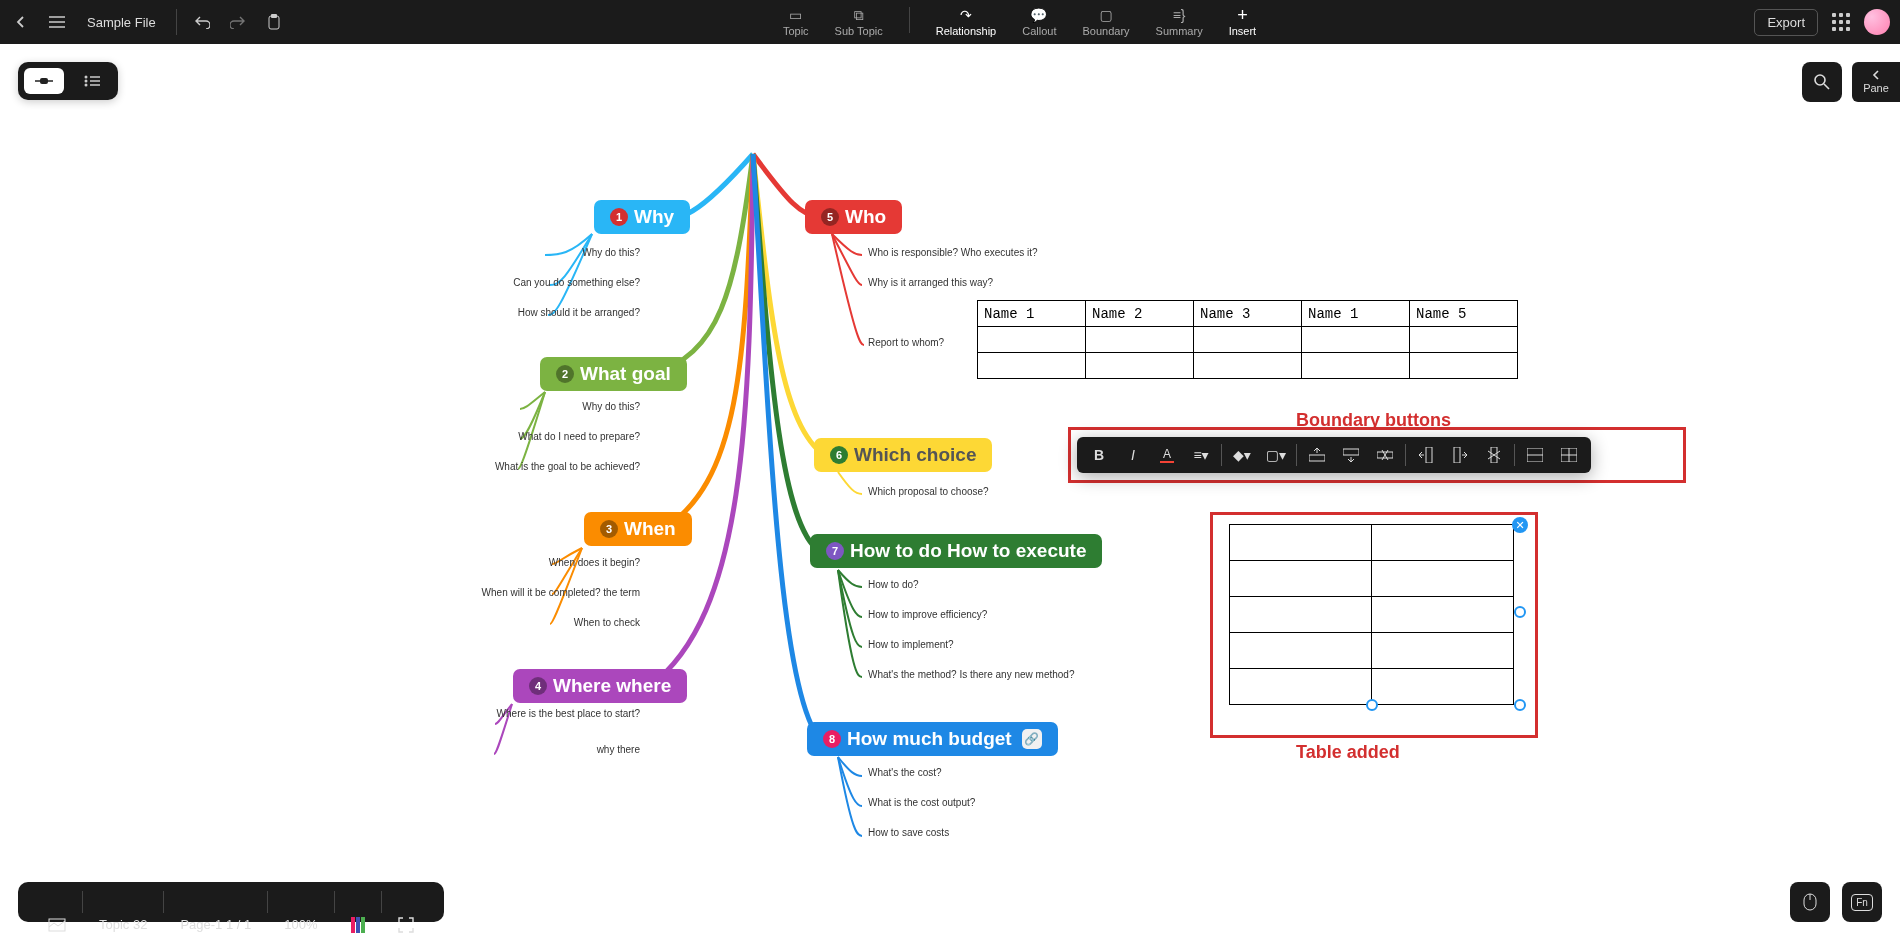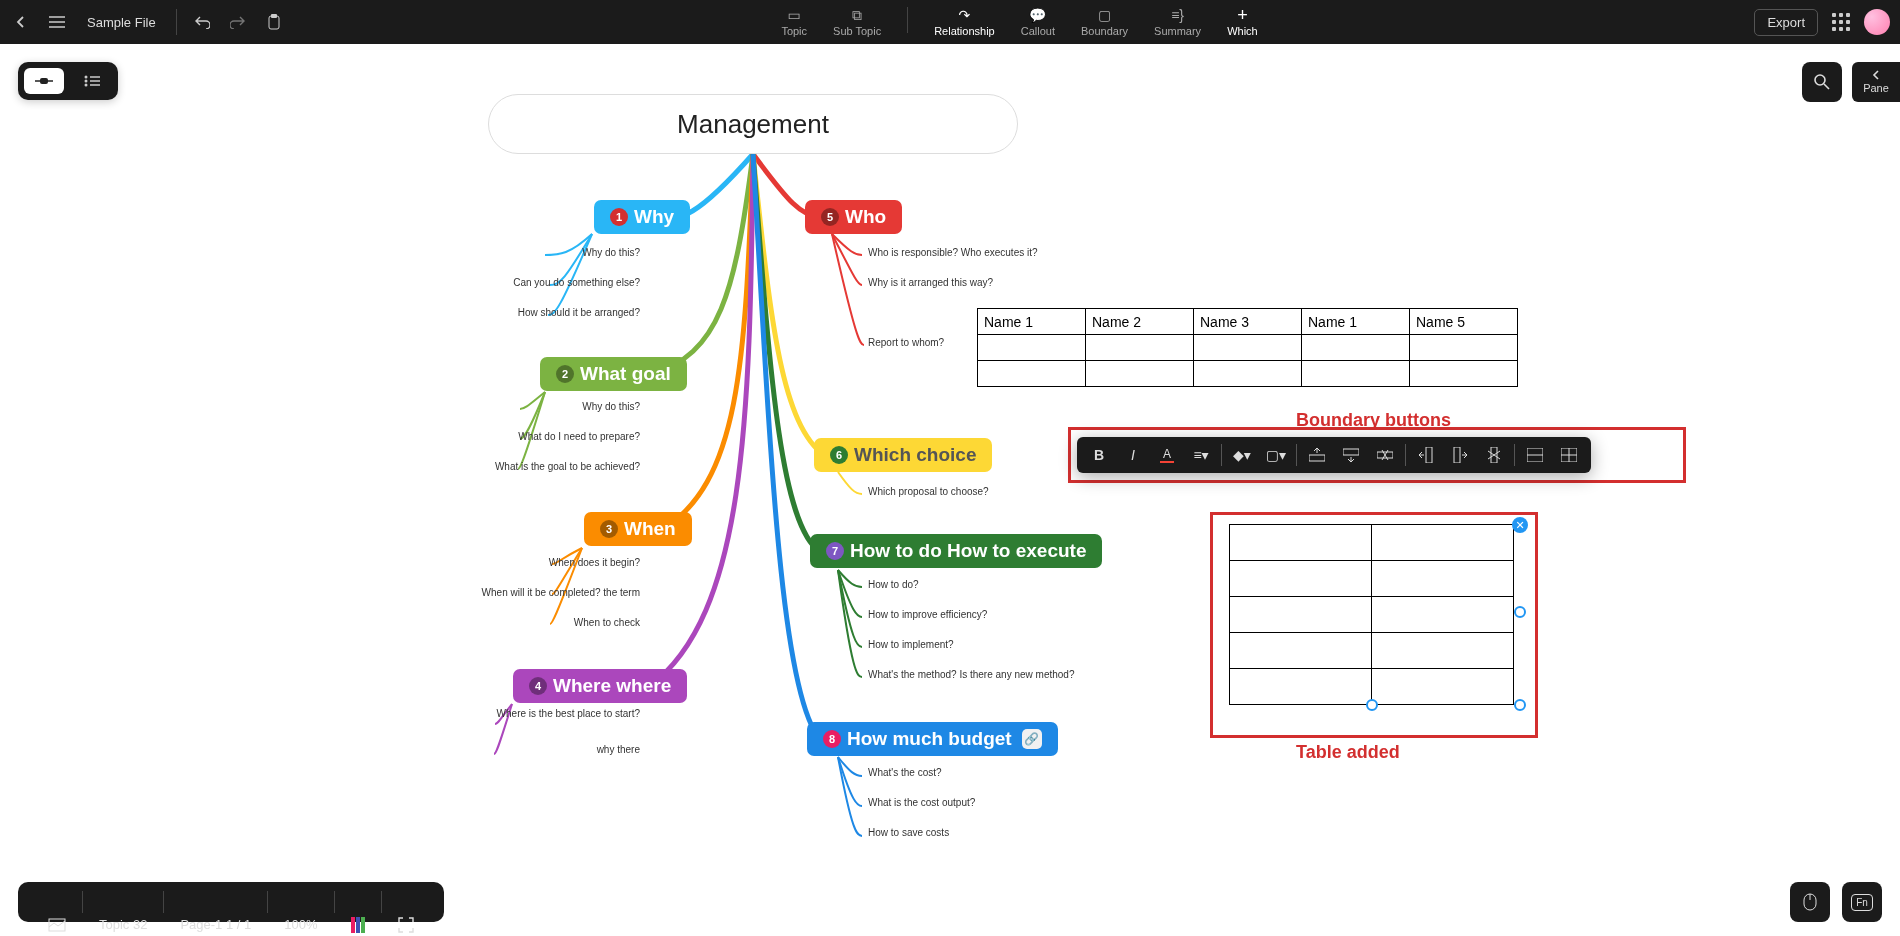--- a/index.html
+++ b/index.html
@@ -54,21 +54,21 @@
   .goal-c { background: #7cb342; }
   .when-c { background: #fb8c00; }
   .where-c { background: #ab47bc; }
   .who-c { background: #e53935; }
   .choice-c { background: #fdd835; color: #555; }
   .howdo-c { background: #2e7d32; }
   .budget-c { background: #1e88e5; }
 
   .atch { display: inline-flex; width: 20px; height: 20px; border-radius: 5px; background: #f1f1f1; color: #666; align-items: center; justify-content: center; font-size: 12px; margin-left: 4px; }
 
-  .data-table { position: absolute; left: 977px; top: 264px; border-collapse: collapse; }
+  .data-table { position: absolute; left: 977px; top: 256px; border-collapse: collapse; font-family: Liberation Mono, monospace; }
   .data-table td { border: 1px solid #000; width: 108px; height: 26px; font-size: 14px; padding: 2px 6px; }
 
   .annot { position: absolute; color: #d32f2f; font-weight: bold; font-size: 18px; }
   .red-box { position: absolute; border: 3px solid #d32f2f; }
 
   .float-tb { position: absolute; left: 1077px; top: 393px; height: 36px; background: #1b1b1b; border-radius: 6px; display: flex; align-items: center; padding: 0 8px; gap: 6px; box-shadow: 0 4px 18px #0005; }
   .ft-btn { width: 28px; height: 28px; color: #ddd; display: flex; align-items: center; justify-content: center; cursor: pointer; font-size: 14px; }
   .ft-div { width: 1px; height: 22px; background: #555; }
 
   .new-table { position: absolute; left: 1229px; top: 480px; border-collapse: collapse; }
@@ -132,21 +132,21 @@
     <div class="tb-item">
       <span class="ico">▢</span>
       <span>Boundary</span>
     </div>
     <div class="tb-item">
       <span class="ico">≡}</span>
       <span>Summary</span>
     </div>
     <div class="tb-item active">
       <span class="ico" style="font-size:18px">+</span>
-      <span>Which</span>
+      <span>Insert</span>
     </div>
   </div>
   <div class="right">
     <div class="export-btn">Export</div>
     <div class="grid-btn">
         <div></div>
         <div></div>
         <div></div>
         <div></div>
         <div></div>
@@ -219,21 +219,20 @@
     <path d="M838 378 C850 395 855 400 862 400" stroke="#fdd835" stroke-width="2" fill="none"></path>
     <path d="M838 476 C850 490 855 493 862 493" stroke="#2e7d32" stroke-width="2" fill="none"></path>
     <path d="M838 476 C852 518 857 523 862 523" stroke="#2e7d32" stroke-width="2" fill="none"></path>
     <path d="M838 476 C852 548 857 553 862 553" stroke="#2e7d32" stroke-width="2" fill="none"></path>
     <path d="M838 476 C852 578 857 583 862 583" stroke="#2e7d32" stroke-width="2" fill="none"></path>
     <path d="M838 663 C850 678 855 682 862 682" stroke="#1e88e5" stroke-width="2" fill="none"></path>
     <path d="M838 663 C852 708 857 712 862 712" stroke="#1e88e5" stroke-width="2" fill="none"></path>
     <path d="M838 663 C852 738 857 742 862 742" stroke="#1e88e5" stroke-width="2" fill="none"></path>
   </svg>
 
-  <div class="root-node">Management</div>
 
   <div class="branch why-c" style="left:594px;top:156px">
       <span class="num-badge red">1</span>
       <span>Why</span>
     </div>
   <div class="subtxt l" style="left:430px;top:203px;width:210px">Why do this?</div>
   <div class="subtxt l" style="left:380px;top:233px;width:260px">Can you do something else?</div>
   <div class="subtxt l" style="left:380px;top:263px;width:260px">How should it be arranged?</div>
 
   <div class="branch goal-c" style="left:540px;top:313px">

